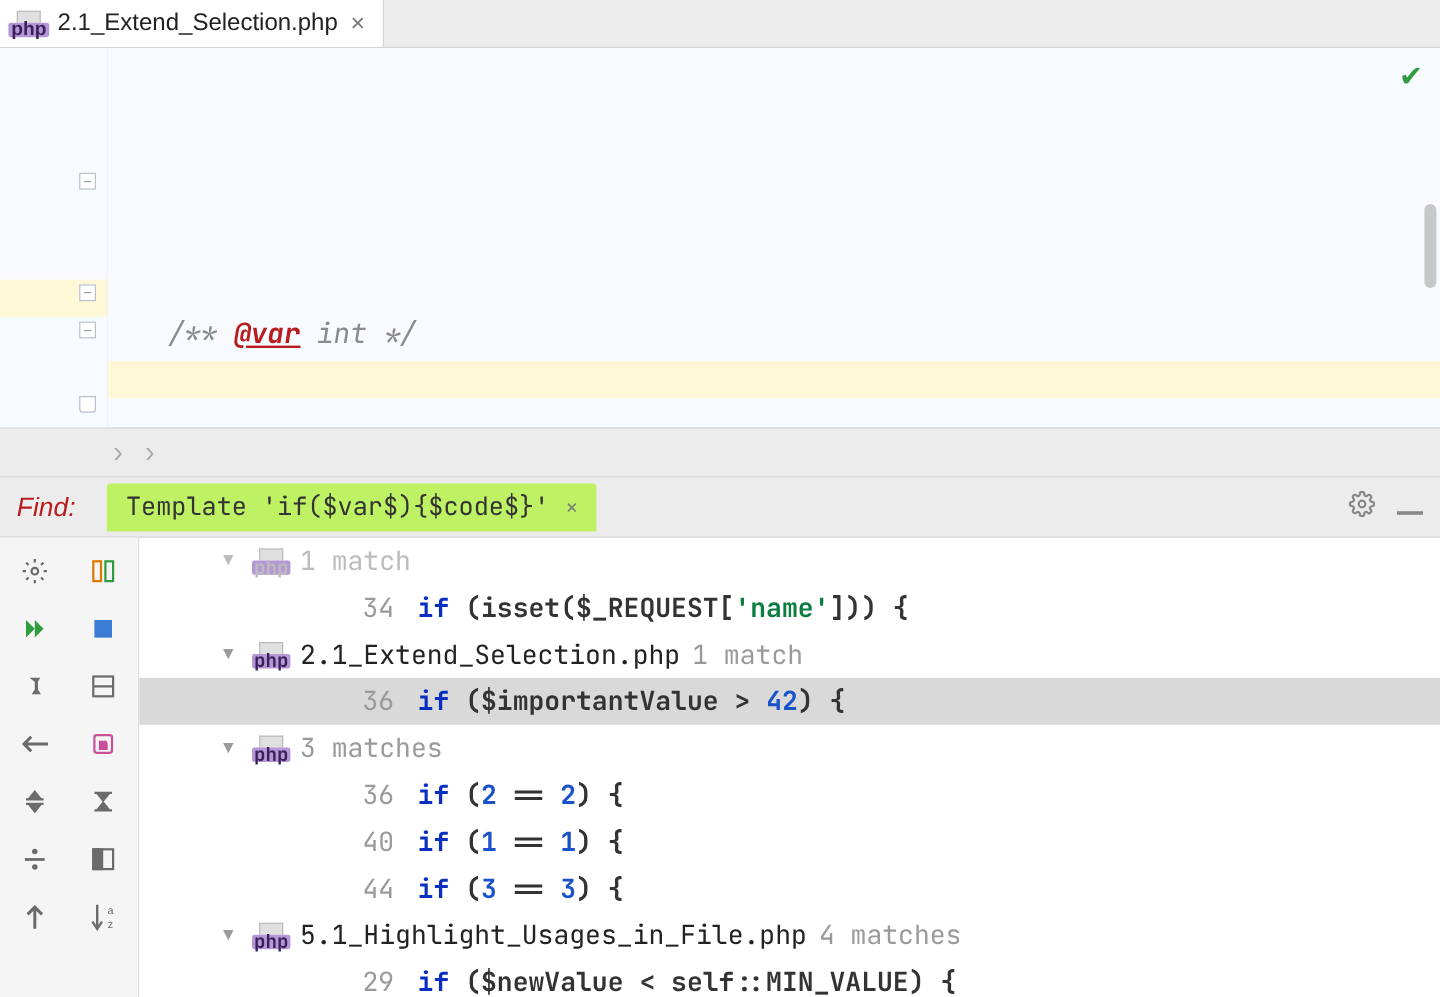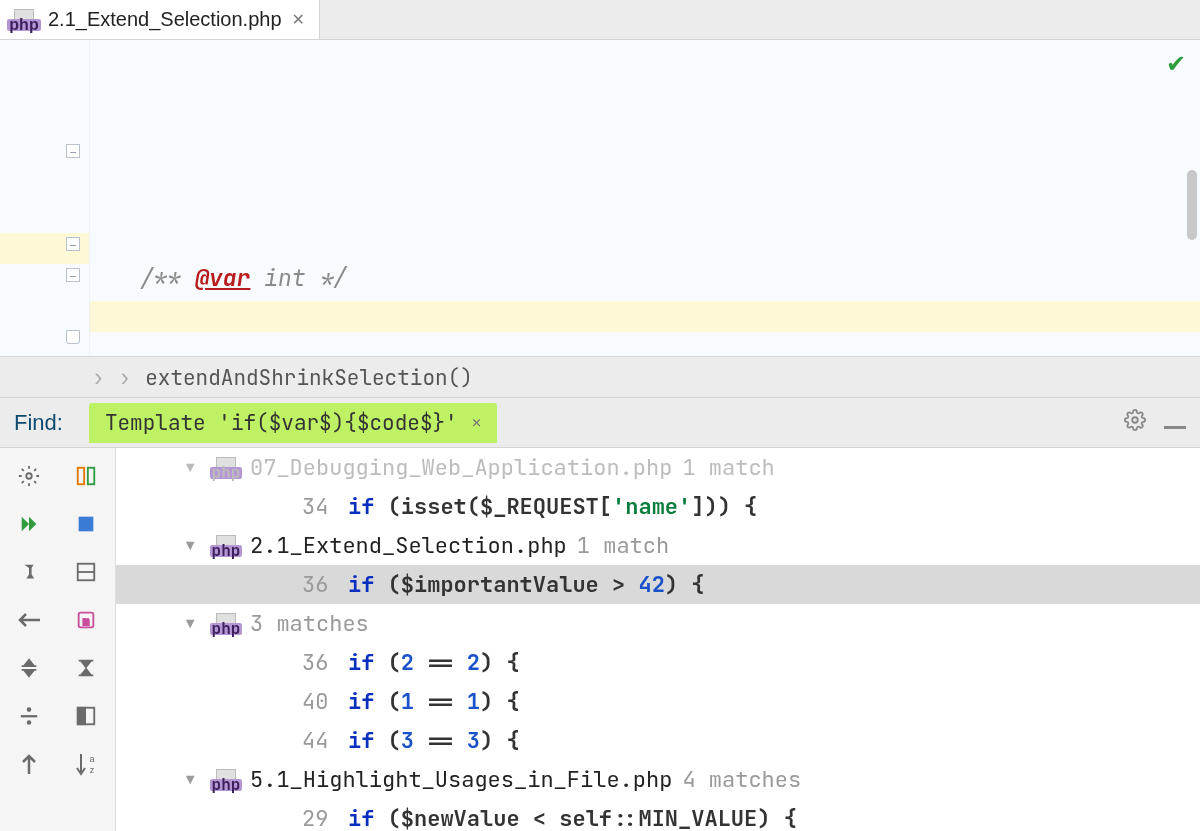--- a/index.html
+++ b/index.html
@@ -141,21 +141,21 @@
 
   
   .find-header {
     height: 50px;
     background: #ececec;
     border-bottom: 1px solid #d4d4d4;
     display: flex;
     align-items: center;
     padding: 0 14px;
   }
-  .find-label { font-size: 22px; color: #0c4a6e; margin-right: 26px; }
+  .find-label { font-size: 22px; color: #b91c1c; margin-right: 26px; font-style: italic; }
   .find-tab {
     background: #bef264;
     height: 40px;
     display: flex;
     align-items: center;
     padding: 0 16px;
     gap: 14px;
     font-size: 21px;
     color: #333;
     border-radius: 3px 3px 0 0;
@@ -269,21 +269,20 @@
     
     
   </div>
   <span class="inspection-check">✔</span>
   <div class="scroll-thumb"></div>
 </div>
 
 <div class="breadcrumb">
   <span class="bc-sep">›</span>
   <span class="bc-sep">›</span>
-  <span>extendAndShrinkSelection()</span>
 </div>
 
 <div class="find-header">
   <span class="find-label">Find:</span>
   <div class="find-tab">
     <span>Template 'if($var$){$code$}'</span>
     <span class="tab-close">✕</span>
   </div>
   <span class="spacer"></span>
   <span class="hdr-icon">
@@ -385,21 +384,20 @@
       </span>
   </div>
 
   <div class="results" id="results-container">
       <div class="result-row file faded">
         <span class="expander">▼</span>
         <span class="php-icon">
           <span class="sheet"></span>
           <span class="badge">php</span>
         </span>
-        <span class="filename">07_Debugging_Web_Application.php</span>
         <span class="match-count">1 match</span>
       </div>
       <div class="result-row match">
         <span class="lineno">34</span>
         <span class="code-snip"><span class="bkw">if</span><span class="b"> (isset(</span><span class="bvar">$_REQUEST</span><span class="b">[</span><span class="bstr">'name'</span><span class="b">])) {</span></span>
       </div>
       <div class="result-row file">
         <span class="expander">▼</span>
         <span class="php-icon">
           <span class="sheet"></span>

